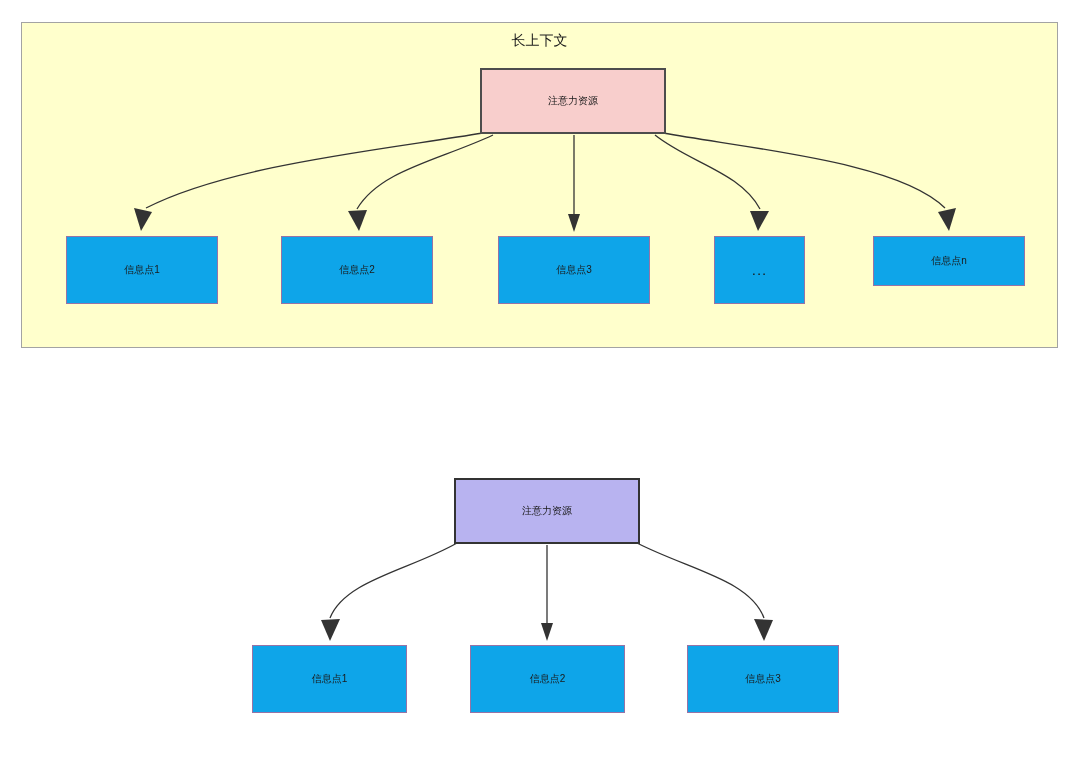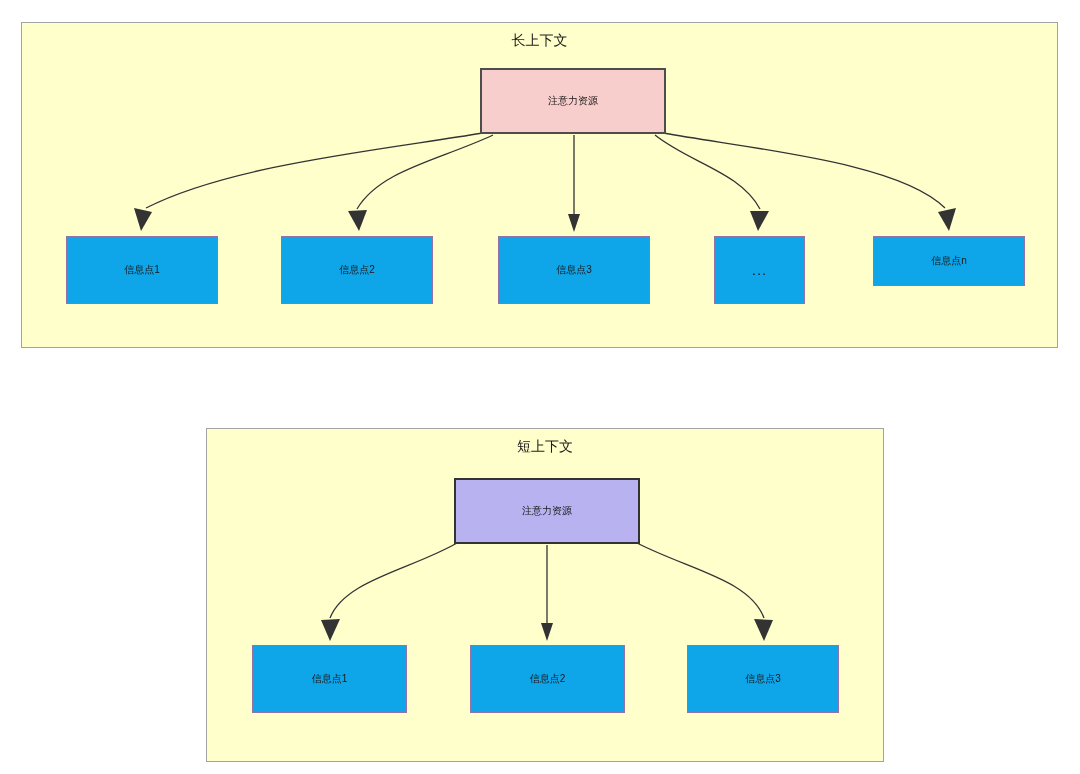--- a/index.html
+++ b/index.html
@@ -124,23 +124,20 @@
   </div>
 
   <div class="node node-info ellipsis" style="left:714px; top:236px; width:91px; height:68px;">
     <span>...</span>
   </div>
 
   <div class="node node-info" style="left:873px; top:236px; width:152px; height:50px;align-items:center;">
     <span>信息点n</span>
   </div>
 
-  <div class="context-panel" style="left:206px; top:428px; width:678px; height:334px;">
-    <div class="panel-title">短上下文</div>
-  </div>
 
   <svg class="edges">
 
     <path d="M 457 543 C 410 570 345 580 330 618"></path>
     <polygon points="330,641 321,620 340,619"></polygon>
 
     <path d="M 547 545 L 547 625"></path>
     <polygon points="547,641 541,623 553,623"></polygon>
 
     <path d="M 637 543 C 690 570 750 580 764 618"></path>

